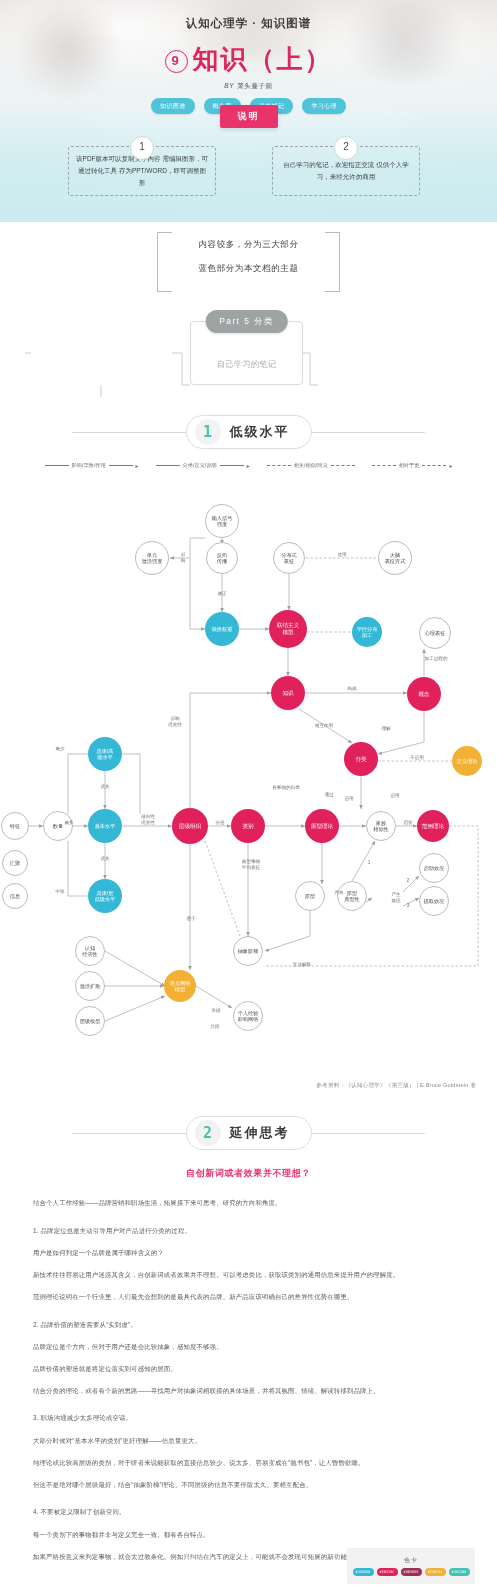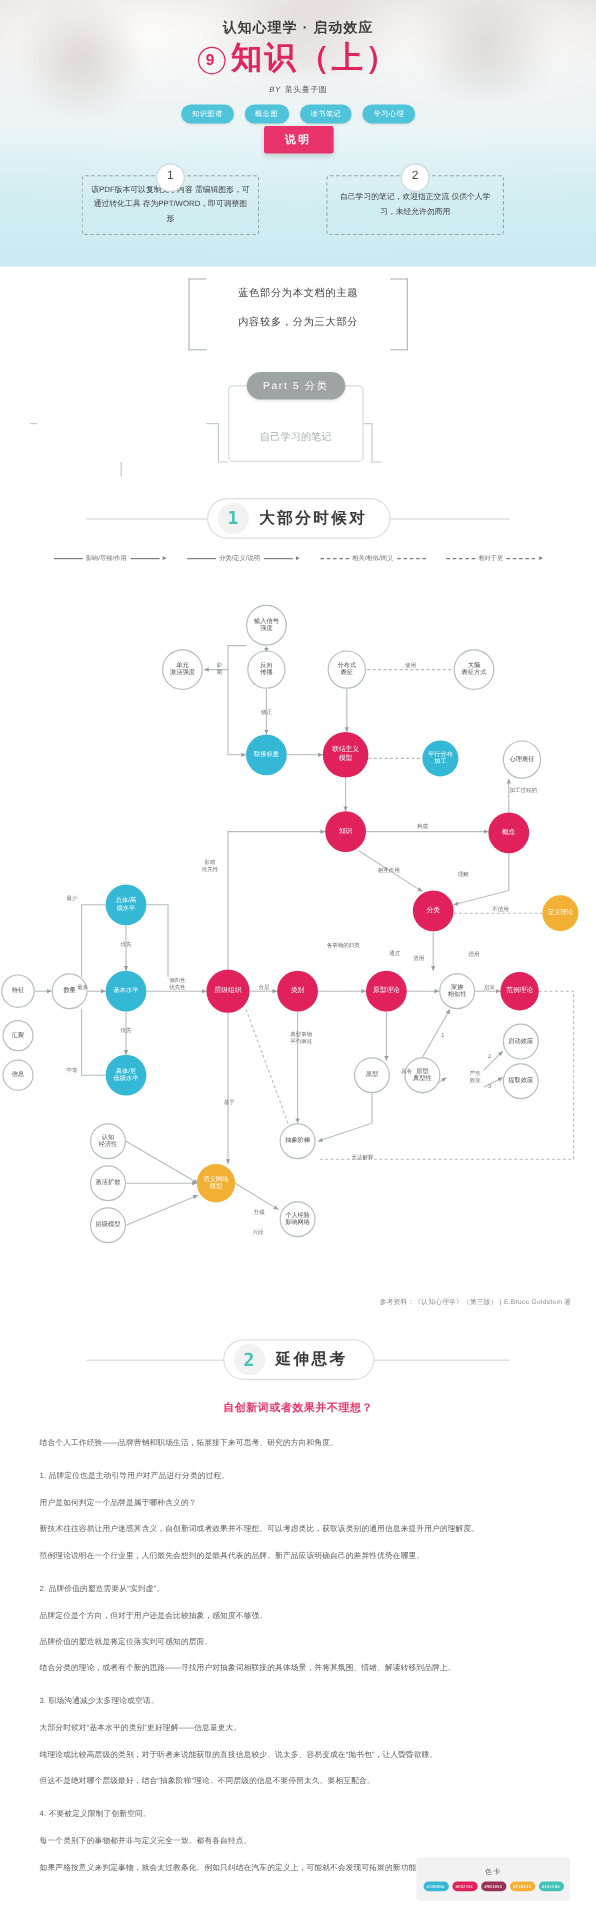--- a/index.html
+++ b/index.html
@@ -26,21 +26,21 @@
   }
   .hero-blur1{position:absolute;left:8px;top:4px;width:120px;height:90px;border-radius:50%;
     background:radial-gradient(circle,rgba(188,176,170,.45),rgba(188,176,170,0) 70%);filter:blur(6px);}
   .hero-blur2{position:absolute;left:330px;top:0px;width:150px;height:80px;border-radius:50%;
     background:radial-gradient(circle,rgba(176,172,170,.40),rgba(176,172,170,0) 70%);filter:blur(6px);}
   .hero-blur3{position:absolute;left:150px;top:0px;width:200px;height:60px;border-radius:50%;
     background:radial-gradient(circle,rgba(205,196,190,.35),rgba(205,196,190,0) 72%);filter:blur(5px);}
 
   .hero-inner{position:relative;z-index:3;text-align:center;padding-top:16px;}
   .kicker{font-size:11.5px;font-weight:bold;color:#3c3c3c;letter-spacing:1px;}
-  .main-title{margin-top:4px;font-size:26px;font-weight:bold;color:#e0245e;letter-spacing:2px;line-height:1;}
+  .main-title{margin-top:15px;font-size:26px;font-weight:bold;color:#e0245e;letter-spacing:2px;line-height:1;}
   .main-title .circnum{
     display:inline-block;width:21px;height:21px;line-height:19px;border:1.6px solid #e0245e;border-radius:50%;
     font-size:13px;vertical-align:3px;margin-right:5px;
   }
   .byline{margin-top:9px;font-size:6.5px;color:#555;letter-spacing:.6px;}
   .byline .by{font-style:italic;margin-right:3px;}
   .tagrow{margin-top:7px;display:flex;justify-content:center;gap:9px;}
   .tag{
     background:#4fc3d9;color:#fff;font-size:6px;border-radius:9px;
     padding:3.5px 9px;letter-spacing:.4px;white-space:nowrap;
@@ -152,21 +152,21 @@
 <body>
 
 <div class="page">
 
   <div class="hero">
     <div class="hero-blur1"></div>
     <div class="hero-blur2"></div>
     <div class="hero-blur3"></div>
 
     <div class="hero-inner">
-      <div class="kicker">认知心理学 · 启动效应</div>
+      <div class="kicker">认知心理学 · 知识图谱</div>
       <div class="main-title">
         <span class="circnum">9</span><span>知识（上）</span>
       </div>
       <div class="byline">
         <span class="by">BY</span><span>菜头蔓子圆</span>
       </div>
       <div class="tagrow">
         <span class="tag">知识图谱</span>
         <span class="tag">概念图</span>
         <span class="tag">读书笔记</span>
@@ -186,22 +186,22 @@
       <span class="notenum">2</span>
       <span>自己学习的笔记，欢迎指正交流
 仅供个人学习，未经允许勿商用</span>
     </div>
   </div>
 
   <div class="bracket-wrap">
     <div class="brk l"></div>
     <div class="brk r"></div>
     <div class="bracket-lines">
+      <div>内容较多，分为三大部分</div>
       <div>蓝色部分为本文档的主题</div>
-      <div>内容较多，分为三大部分</div>
     </div>
   </div>
 
   <div class="parts">
     <svg class="connectors" width="497" height="90">
       <path d="M25,46 L31,46" stroke="#c6cacb" stroke-width="1" fill="none"></path>
       <path d="M172,46 L182,46 L182,78 L190,78" stroke="#c6cacb" stroke-width="1" fill="none"></path>
       <path d="M303,46 L310,46 L310,78 L318,78" stroke="#c6cacb" stroke-width="1" fill="none"></path>
       <path d="M101,78 L101,92" stroke="#c6cacb" stroke-width="1" fill="none"></path>
     </svg>
@@ -209,21 +209,21 @@
     <div class="partcard p2">
       <span class="partpill gray">Part 5 分类</span>
       <span style="white-space:pre-line">自己学习的笔记</span>
     </div>
   </div>
 
   <div class="sec" style="top:412px">
     <div class="rule"></div>
     <div class="pill">
       <span class="numcirc g">1</span>
-      <span class="sectitle">大部分时候对</span>
+      <span class="sectitle">低级水平</span>
     </div>
   </div>
 
   <div class="legend">
     <span class="lg">
       <i class="lgl"></i>
       <span>影响/导致/作用</span>
       <i class="lgl"></i>
       <b class="lga">▸</b>
     </span>

